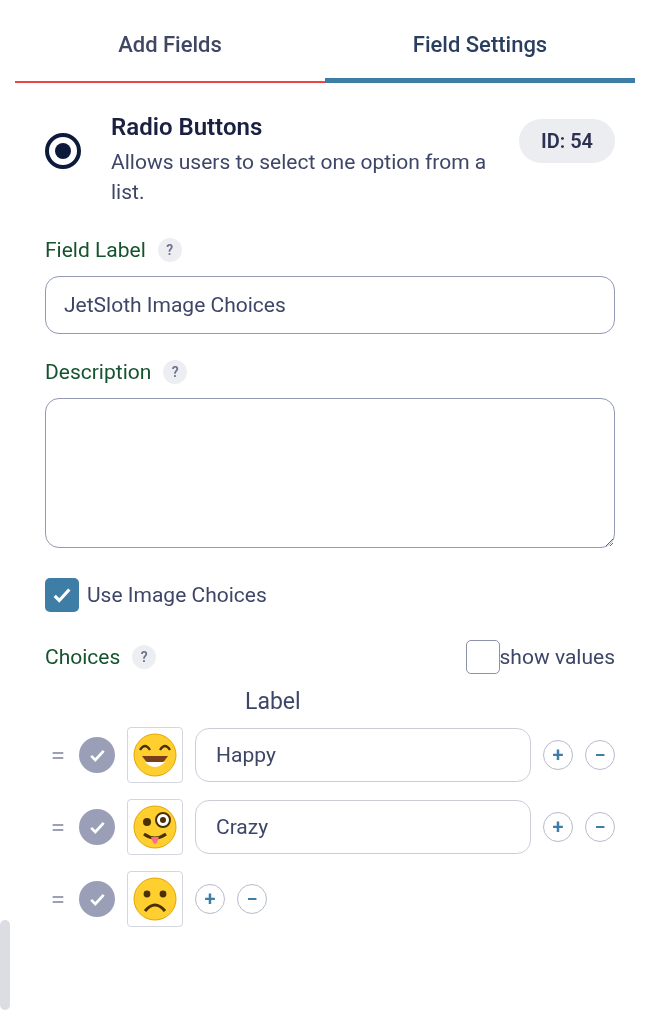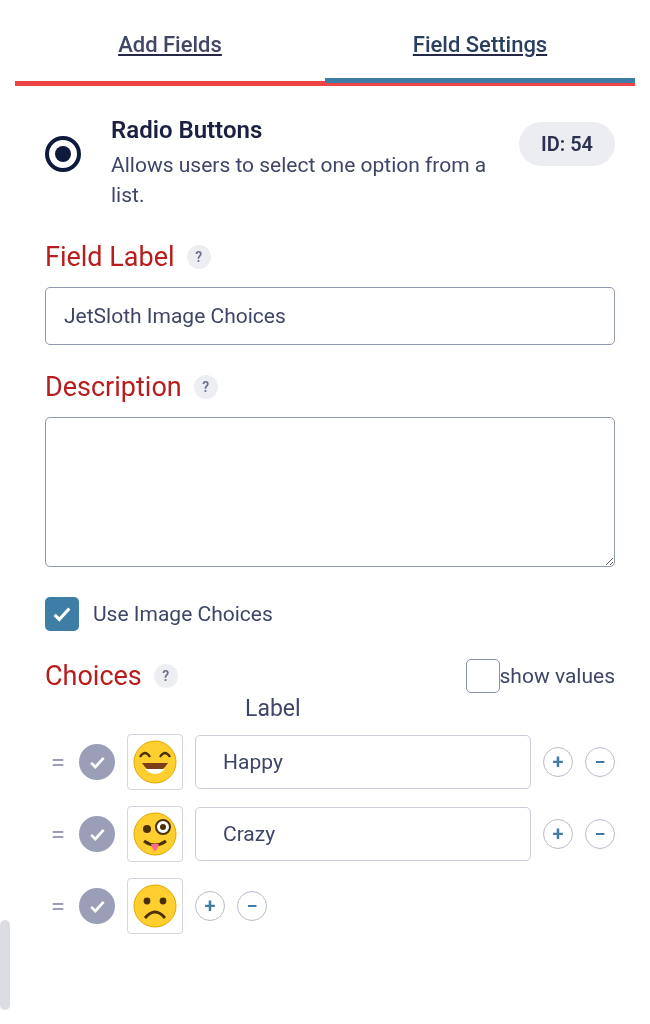--- a/index.html
+++ b/index.html
@@ -9,22 +9,21 @@
     color: #242748;
     width: 650px;
     height: 1024px;
     overflow: hidden;
   }
   .outer {
     padding: 10px 15px 0 15px;
   }
   .tabs {
     display: flex;
-    border-bottom: 5px solid #ef4444;
-    text-decoration: underline;
+    border-bottom: 2px solid #ef4444;
   }
   .tab {
     flex: 1;
     text-align: center;
     padding: 22px 0 24px;
     font-size: 22px;
     color: #3f4765;
     font-weight: 500;
     cursor: pointer;
     position: relative;
@@ -88,68 +87,68 @@
     margin-top: 6px;
   }
   .section { margin-bottom: 26px; }
   .sec-label-row {
     display: flex;
     align-items: center;
     gap: 12px;
     margin-bottom: 14px;
   }
   .sec-label {
-    font-size: 27px;
-    color: #b91c1c;
+    font-size: 21px;
+    color: #14532d;
     text-align: center;
   }
   .help {
     width: 24px; height: 24px;
     border-radius: 50%;
     background: #edeef2;
     color: #6b7290;
     font-size: 14px;
     font-weight: 600;
     display: flex;
     align-items: center;
     justify-content: center;
     cursor: pointer;
   }
   input[type=text], textarea {
     width: 100%;
     border: 1.5px solid #9398b3;
-    border-radius: 5px;
+    border-radius: 14px;
     padding: 16px 18px;
     font-size: 21px;
     color: #3e4668;
     font-family: inherit;
   }
   textarea { height: 150px; resize: both; }
   .chk-row {
     display: flex;
     align-items: center;
-    gap: 14px;
+    gap: 8px;
     margin-bottom: 28px;
   }
   .chk {
     width: 34px; height: 34px;
     border-radius: 5px;
     background: #3e7da6;
     display: flex;
     align-items: center;
     justify-content: center;
     cursor: pointer;
   }
   .chk svg { width: 22px; height: 22px; stroke: #fff; stroke-width: 3.5; fill: none; }
   .chk-label { font-size: 21px; color: #3e4668; }
   .choices-head {
     display: flex;
     align-items: center;
     justify-content: space-between;
-    margin-bottom: 2px;
+    margin-bottom: 14px;
   }
   .show-values {
     display: flex;
     align-items: center;
   }
   .showvals-box {
     width: 34px; height: 34px;
     border: 1.5px solid #8c91ac;
     border-radius: 5px;
     background: #fff;
@@ -192,21 +191,21 @@
     border-radius: 4px;
     background: #fff;
     display: flex;
     align-items: center;
     justify-content: center;
     cursor: pointer;
     overflow: hidden;
   }
   .face { position: relative; }
   .choice-input { flex: 1; }
-  .choice-input input { padding: 14px 27px; border-color: #cbced9; }
+  .choice-input input { padding: 14px 20px; border-color: #cbced9; }
   .row-btn {
     width: 30px; height: 30px;
     border-radius: 50%;
     border: 1.5px solid #b7bbcd;
     display: flex;
     align-items: center;
     justify-content: center;
     color: #3e7da6;
     font-size: 20px;
     font-weight: 600;

